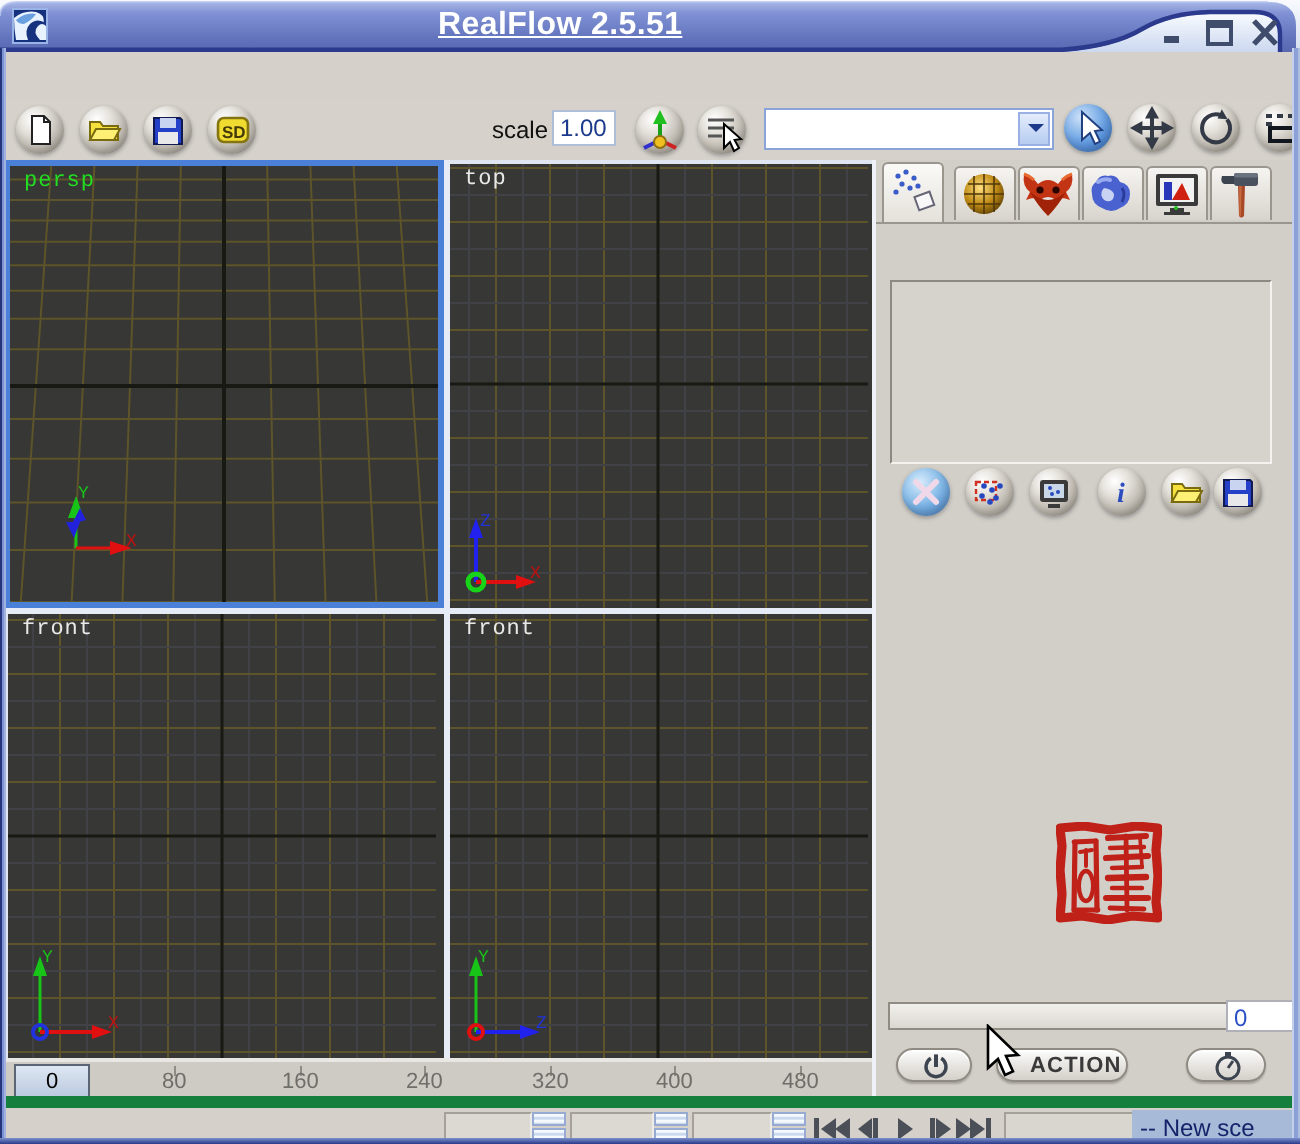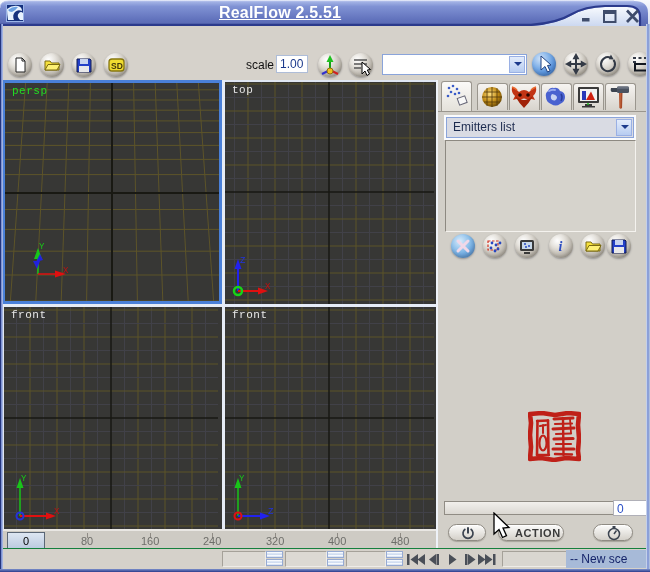--- a/index.html
+++ b/index.html
@@ -44,21 +44,21 @@
 #pcount { position:absolute; left:175px; top:420px; width:37px; height:16px; background:#fff; border:1px solid #b0b0b8;
   color:#2b50c8; font-size:12px; padding:1px 0 0 3px; }
 .pill { position:absolute; height:17px; border-radius:9px; background:linear-gradient(#fcfcfb,#d4d0c9);
   border:1px solid #8f8b83; box-shadow:inset 0 1px 0 #fff, 0 1px 1px #a7a39b; }
 
 #ruler { left:2px; top:529px; width:434px; height:19px; background:#cecbc4; border-top:2px solid #e9e7e3; }
 .rnum { position:absolute; top:4px; font-size:11px; color:#6e6e6a; }
 #cursor0 { position:absolute; left:5px; top:1px; width:38px; height:17px; background:linear-gradient(#dde6f2,#bccbe0);
   border:1px solid #5a6676; font-size:11px; color:#000; text-align:center; padding-top:2px; }
 
-#bottombar { left:2px; top:548px; width:646px; height:21px; background:#d5d1ca; border-top:1px solid #15803d; }
+#bottombar { left:2px; top:548px; width:646px; height:21px; background:#d5d1ca; border-top:6px solid #15803d; }
 .bfield { position:absolute; top:2px; height:16px; background:#dcd9d3; border:1px solid #a5a199; border-bottom-color:#eeece8; border-right-color:#eeece8; }
 .spin { position:absolute; top:2px; width:17px; height:16px; }
 .spin div { position:absolute; left:0; width:17px; height:7px; background:repeating-linear-gradient(#f6f9fd 0,#f6f9fd 1px,#c2d2ec 2px,#dfe9f7 3px); border:1px solid #96aad2; }
 #newsce { position:absolute; right:0; top:1px; width:82px; height:18px; background:#a7bad8; color:#15246a; font-size:12px; padding:2px 0 0 4px; }
 
 #brd-l { left:0; top:24px; width:3px; height:546px; background:linear-gradient(90deg,#24357e 0 1px,#7d92d2 1px 2px,#a2b2e0 2px); }
 #brd-r { right:0; top:24px; width:4px; height:546px; background:linear-gradient(90deg,#c4d0ea 0 1px,#8ca0d8 1px 3px,#aebede 3px); }
 #brd-b { left:0; top:569px; width:650px; height:3px; background:linear-gradient(#7c90cc,#2a3a8a); }
 </style></head><body>
 <div id="win">
@@ -420,24 +420,20 @@
           <rect x="8" y="22" width="13" height="1.5" fill="#3a3a3a"></rect>
           <circle cx="14" cy="20" r="1" fill="#20c020"></circle>
         </svg></div>
     <div class="tab" style="left:167px"><svg width="29" height="26" viewBox="0 0 29 26">
           <path d="M5,4 Q4,7 6,8 L12,8 L12,4 Z" fill="#3c4450"></path>
           <rect x="11" y="2.5" width="12" height="6.5" rx="1.5" fill="#4a5260"></rect>
           <rect x="11" y="2.5" width="12" height="2.2" rx="1" fill="#6a7280"></rect>
           <path d="M13,9 L16.5,9 L16,24 Q14.7,25.5 13.5,24 Z" fill="#a84a28"></path>
           <path d="M13.6,9 L14.8,9 L14.4,24 L13.7,24 Z" fill="#c86a40"></path>
         </svg></div>
-    <div class="combo" id="elist" style="height:21px;background:#d9dbe3;box-shadow:0 0 0 2px #fafbfd">
-        <span style="position:absolute;left:6px;top:2px;font-size:12px;color:#1c2a4e">Emitters list</span>
-        <div class="btn"></div>
-      </div>
     <div id="listbox"></div>
 
     <div class="rbtn" style="left:13px;top:154px;background:radial-gradient(circle at 38% 30%, #d8ecfc, #88bce8 45%, #4888cc 80%,#3670b4)">
         <svg width="24" height="24">
           <path d="M7,7 L17,17 M17,7 L7,17" stroke="#f0d8e8" stroke-width="3" stroke-linecap="round"></path>
         </svg>
       </div>
     <div class="rbtn" style="left:45px;top:154px">
         <svg width="24" height="24">
           <rect x="5" y="7" width="10" height="9" fill="none" stroke="#d03020" stroke-width="1.2" stroke-dasharray="2.5,1.5"></rect>

